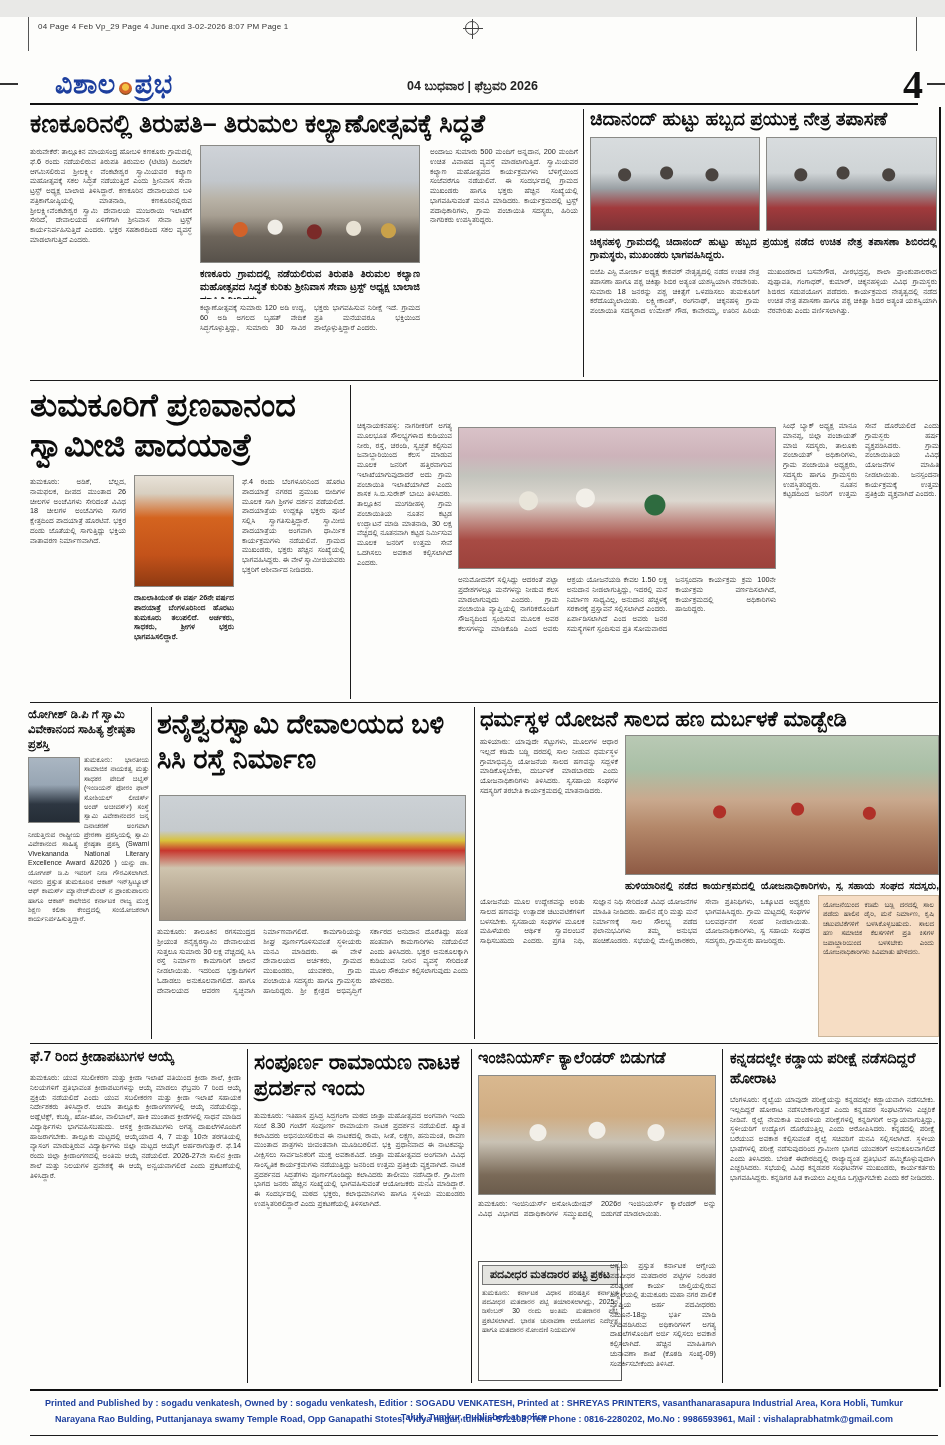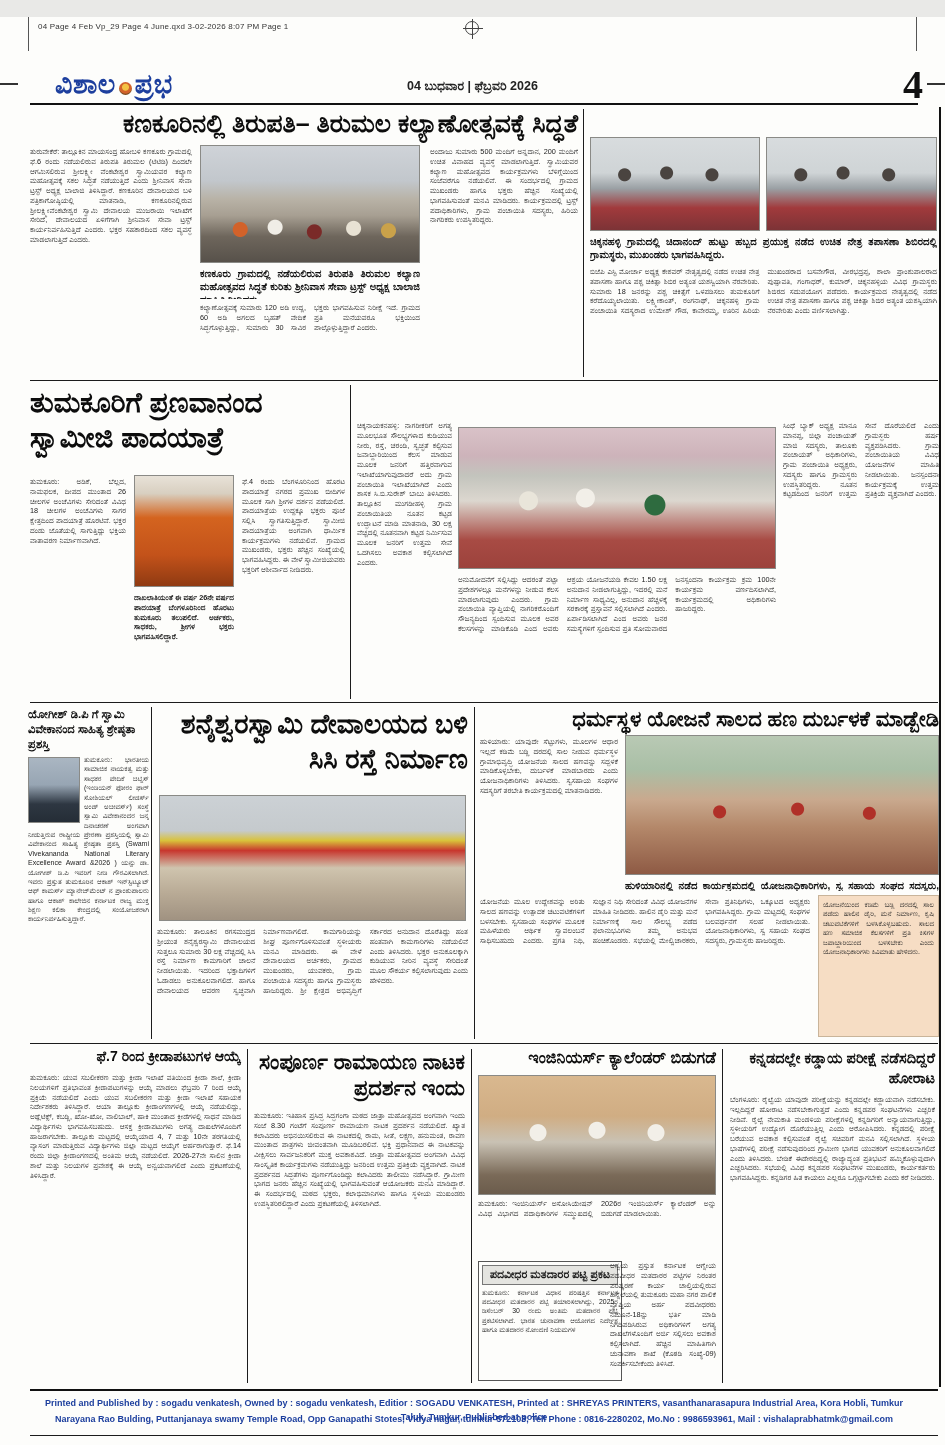--- a/index.html
+++ b/index.html
@@ -10,21 +10,21 @@
   .clip{overflow:hidden;}
   .printline{font-size:8px;color:#333;letter-spacing:.2px;}
   .regmark{width:14px;height:14px;border:1px solid #444;border-radius:50%;}
   .regmark:before{content:"";position:absolute;left:50%;top:-3px;width:1px;height:20px;background:#444;}
   .regmark:after{content:"";position:absolute;top:50%;left:-3px;height:1px;width:20px;background:#444;}
   .logo{font-size:27px;font-weight:700;color:#1d3f9e;letter-spacing:.5px;}
   .emblem{display:inline-block;width:13px;height:13px;border-radius:50%;
           background:radial-gradient(circle at 50% 40%,#f4c242 0 3px,#d2622a 4px 6px,#7a4a1e 7px);vertical-align:middle;margin:0 3px;}
   .mdate{font-size:12.5px;font-weight:700;color:#222;}
   .pageno{font-size:40px;font-weight:700;font-family:"Liberation Serif",serif;color:#111;line-height:1;}
-  .hl{font-weight:700;color:#0d0d0d;text-align:right;line-height:1.12;}
+  .hl{font-weight:700;color:#0d0d0d;text-align:left;line-height:1.12;}
   .hl-left{text-align:left;}
   .body-t{font-size:7.3px;line-height:1.34;text-align:justify;color:#222;word-break:break-word;}
   .cap{font-size:10px;line-height:1.3;font-weight:700;color:#111;text-align:justify;}
   .cols2{column-count:2;column-gap:8px;}
   .cols3{column-count:3;column-gap:8px;}
   .photo{border:1px solid #8a8a86;}
   .vrule{width:1px;background:#1c1c1c;}
   .hrule{height:1px;background:#1c1c1c;}
   .thick{height:2px;background:#111;}
   .footer-t{font-size:9px;font-weight:700;color:#1d3f9e;text-align:center;line-height:1.5;}
@@ -88,30 +88,31 @@
     <div class="abs body-t clip" style="left:0;top:38px;width:162px;height:230px;">ತುರುವೇಕೆರೆ: ತಾಲ್ಲೂಕಿನ ಮಾಯಸಂದ್ರ ಹೋಬಳಿ ಕಣಕೂರು ಗ್ರಾಮದಲ್ಲಿ ಫೆ.6 ರಂದು ನಡೆಯಲಿರುವ ತಿರುಪತಿ ತಿರುಮಲ (ಟಿಟಿಡಿ) ದಿಂದಲೇ ಆಗಮಿಸಲಿರುವ ಶ್ರೀಲಕ್ಷ್ಮೀ ವೆಂಕಟೇಶ್ವರ ಸ್ವಾಮಿಯವರ ಕಲ್ಯಾಣ ಮಹೋತ್ಸವಕ್ಕೆ ಸಕಲ ಸಿದ್ಧತೆ ನಡೆಯುತ್ತಿದೆ ಎಂದು ಶ್ರೀನಿವಾಸ ಸೇವಾ ಟ್ರಸ್ಟ್ ಅಧ್ಯಕ್ಷ ಬಾಲಾಜಿ ತಿಳಿಸಿದ್ದಾರೆ. ಕಣಕೂರಿನ ದೇವಾಲಯದ ಬಳಿ ಪತ್ರಿಕಾಗೋಷ್ಠಿಯಲ್ಲಿ ಮಾತನಾಡಿ, ಕಣಕೂರಿನಲ್ಲಿರುವ ಶ್ರೀಲಕ್ಷ್ಮೀವೆಂಕಟೇಶ್ವರ ಸ್ವಾಮಿ ದೇವಾಲಯ ಮುಜರಾಯಿ ಇಲಾಖೆಗೆ ಸೇರಿದೆ, ದೇವಾಲಯದ ಏಳಿಗೆಗಾಗಿ ಶ್ರೀನಿವಾಸ ಸೇವಾ ಟ್ರಸ್ಟ್ ಕಾರ್ಯನಿರ್ವಹಿಸುತ್ತಿದೆ ಎಂದರು. ಭಕ್ತರ ಸಹಕಾರದಿಂದ ಸಕಲ ವ್ಯವಸ್ಥೆ ಮಾಡಲಾಗುತ್ತಿದೆ ಎಂದರು.</div>
     <div class="abs photo phA" style="left:170px;top:36px;width:220px;height:118px;"></div>
     <div class="abs cap clip" style="left:170px;top:158px;width:220px;height:32px;">ಕಣಕೂರು ಗ್ರಾಮದಲ್ಲಿ ನಡೆಯಲಿರುವ ತಿರುಪತಿ ತಿರುಮಲ ಕಲ್ಯಾಣ ಮಹೋತ್ಸವದ ಸಿದ್ಧತೆ ಕುರಿತು ಶ್ರೀನಿವಾಸ ಸೇವಾ ಟ್ರಸ್ಟ್ ಅಧ್ಯಕ್ಷ ಬಾಲಾಜಿ ಮಾಹಿತಿ ನೀಡಿದರು.</div>
     <div class="abs body-t clip cols2" style="left:170px;top:194px;width:220px;height:74px;">ಕಲ್ಯಾಣೋತ್ಸವಕ್ಕೆ ಸುಮಾರು 120 ಅಡಿ ಉದ್ದ, 60 ಅಡಿ ಅಗಲದ ಬೃಹತ್ ವೇದಿಕೆ ಸಿದ್ಧಗೊಳ್ಳುತ್ತಿದ್ದು, ಸುಮಾರು 30 ಸಾವಿರ ಭಕ್ತರು ಭಾಗವಹಿಸುವ ನಿರೀಕ್ಷೆ ಇದೆ. ಗ್ರಾಮದ ಪ್ರತಿ ಮನೆಯವರೂ ಭಕ್ತಿಯಿಂದ ಪಾಲ್ಗೊಳ್ಳುತ್ತಿದ್ದಾರೆ ಎಂದರು.</div>
     <div class="abs body-t clip" style="left:400px;top:38px;width:148px;height:230px;">ಅಂದಾಜು ಸುಮಾರು 500 ಮಂದಿಗೆ ಅನ್ನದಾನ, 200 ಮಂದಿಗೆ ಉಚಿತ ವಿವಾಹದ ವ್ಯವಸ್ಥೆ ಮಾಡಲಾಗುತ್ತಿದೆ. ಸ್ವಾಮಿಯವರ ಕಲ್ಯಾಣ ಮಹೋತ್ಸವದ ಕಾರ್ಯಕ್ರಮಗಳು ಬೆಳಿಗ್ಗೆಯಿಂದ ಸಂಜೆವರೆಗೂ ನಡೆಯಲಿವೆ. ಈ ಸಂದರ್ಭದಲ್ಲಿ ಗ್ರಾಮದ ಮುಖಂಡರು ಹಾಗೂ ಭಕ್ತರು ಹೆಚ್ಚಿನ ಸಂಖ್ಯೆಯಲ್ಲಿ ಭಾಗವಹಿಸುವಂತೆ ಮನವಿ ಮಾಡಿದರು. ಕಾರ್ಯಕ್ರಮದಲ್ಲಿ ಟ್ರಸ್ಟ್ ಪದಾಧಿಕಾರಿಗಳು, ಗ್ರಾಮ ಪಂಚಾಯಿತಿ ಸದಸ್ಯರು, ಹಿರಿಯ ನಾಗರಿಕರು ಉಪಸ್ಥಿತರಿದ್ದರು.</div>
   </div>
 
   <div class="abs vrule" style="left:583px;top:92px;height:268px;"></div>
 
   <div class="abs" style="left:590px;top:92px;width:347px;height:268px;">
+    <div class="hl" style="font-size:18.5px;">ಚಿದಾನಂದ್ ಹುಟ್ಟು ಹಬ್ಬದ ಪ್ರಯುಕ್ತ ನೇತ್ರ ತಪಾಸಣೆ</div>
     <div class="abs photo phB" style="left:0;top:28px;width:170px;height:94px;"></div>
     <div class="abs photo phB" style="left:176px;top:28px;width:171px;height:94px;"></div>
     <div class="abs cap clip" style="left:0;top:126px;width:347px;height:28px;">ಚಿಕ್ಕನಹಳ್ಳಿ ಗ್ರಾಮದಲ್ಲಿ ಚಿದಾನಂದ್ ಹುಟ್ಟು ಹಬ್ಬದ ಪ್ರಯುಕ್ತ ನಡೆದ ಉಚಿತ ನೇತ್ರ ತಪಾಸಣಾ ಶಿಬಿರದಲ್ಲಿ ಗ್ರಾಮಸ್ಥರು, ಮುಖಂಡರು ಭಾಗವಹಿಸಿದ್ದರು.</div>
     <div class="abs body-t clip cols2" style="left:0;top:158px;width:347px;height:110px;">ಬಿಜೆಪಿ ಎಸ್ಟಿ ಮೋರ್ಚಾ ಅಧ್ಯಕ್ಷ ಕೇಶವರ್ ನೇತೃತ್ವದಲ್ಲಿ ನಡೆದ ಉಚಿತ ನೇತ್ರ ತಪಾಸಣಾ ಹಾಗೂ ಪಶ್ಚ ಚಿಕಿತ್ಸಾ ಶಿಬಿರ ಅತ್ಯಂತ ಯಶಸ್ವಿಯಾಗಿ ನೆರವೇರಿತು. ಸುಮಾರು 18 ಜನರನ್ನು ಪಶ್ಚ ಚಿಕಿತ್ಸೆಗೆ ಒಳಪಡಿಸಲು ತುಮಕೂರಿಗೆ ಕರೆದೊಯ್ಯಲಾಯಿತು. ಲಕ್ಷ್ಮೀಕಾಂತ್, ರಂಗನಾಥ್, ಚಿಕ್ಕನಹಳ್ಳಿ ಗ್ರಾಮ ಪಂಚಾಯಿತಿ ಸದಸ್ಯರಾದ ಉಮೇಶ್ ಗೌಡ, ಕಾವೇರಮ್ಮ, ಊರಿನ ಹಿರಿಯ ಮುಖಂಡರಾದ ಬಸವೇಗೌಡ, ವೀರಭದ್ರಪ್ಪ, ಶಾಲಾ ಪ್ರಾಂಶುಪಾಲರಾದ ಪುಷ್ಪಾವತಿ, ಗಂಗಾಧರ್, ಕುಮಾರ್, ಚಿಕ್ಕನಹಳ್ಳಿಯ ವಿವಿಧ ಗ್ರಾಮಸ್ಥರು ಶಿಬಿರದ ಸದುಪಯೋಗ ಪಡೆದರು. ಕಾರ್ಯಕ್ರಮದ ನೇತೃತ್ವದಲ್ಲಿ ನಡೆದ ಉಚಿತ ನೇತ್ರ ತಪಾಸಣಾ ಹಾಗೂ ಪಶ್ಚ ಚಿಕಿತ್ಸಾ ಶಿಬಿರ ಅತ್ಯಂತ ಯಶಸ್ವಿಯಾಗಿ ನೆರವೇರಿತು ಎಂದು ವರ್ಣಿಸಲಾಗಿತ್ತು.</div>
   </div>
 
   <div class="abs hrule" style="left:30px;top:363px;width:908px;"></div>
 
   <div class="abs" style="left:30px;top:368px;width:315px;height:314px;">
-    <div class="hl hl-left" style="font-size:28px;line-height:1.25;">ತುಮಕೂರಿಗೆ ಪ್ರಣವಾನಂದ ಸ್ವಾಮೀಜಿ ಪಾದಯಾತ್ರೆ</div>
+    <div class="hl hl-left" style="font-size:32px;line-height:1.25;">ತುಮಕೂರಿಗೆ ಪ್ರಣವಾನಂದ ಸ್ವಾಮೀಜಿ ಪಾದಯಾತ್ರೆ</div>
     <div class="abs body-t clip" style="left:0;top:92px;width:96px;height:222px;">ತುಮಕೂರು: ಅಡಿಕೆ, ಬೆಲ್ಲದ, ನಾಮಫಲಕ, ದೀಪದ ಮುಂತಾದ 26 ಚೀಲಗಳ ಅಂಚೆವಿಗಳು ಸೇರಿದಂತೆ ವಿವಿಧ 18 ಚೀಲಗಳ ಅಂಚೆವಿಗಳು ಸಾಗರ ಕ್ಷೇತ್ರದಿಂದ ಪಾದಯಾತ್ರೆ ಹೊರಟಿವೆ. ಭಕ್ತರ ದಂಡು ಜೊತೆಯಲ್ಲಿ ಸಾಗುತ್ತಿದ್ದು ಭಕ್ತಿಯ ವಾತಾವರಣ ನಿರ್ಮಾಣವಾಗಿದೆ.</div>
     <div class="abs photo phC" style="left:104px;top:90px;width:100px;height:112px;"></div>
     <div class="abs body-t clip" style="left:104px;top:208px;width:100px;height:106px;font-weight:bold;">ದಾಖಲಾತಿಯಂತೆ ಈ ವರ್ಷ 26ನೇ ವರ್ಷದ ಪಾದಯಾತ್ರೆ ಬೆಂಗಳೂರಿನಿಂದ ಹೊರಟು ತುಮಕೂರು ತಲುಪಲಿದೆ. ಅರ್ಚಕರು, ಸಾಧಕರು, ಶ್ರೀಗಳ ಭಕ್ತರು ಭಾಗವಹಿಸಲಿದ್ದಾರೆ.</div>
     <div class="abs body-t clip" style="left:212px;top:92px;width:103px;height:222px;">ಫೆ.4 ರಂದು ಬೆಂಗಳೂರಿನಿಂದ ಹೊರಟ ಪಾದಯಾತ್ರೆ ನಗರದ ಪ್ರಮುಖ ಬೀದಿಗಳ ಮೂಲಕ ಸಾಗಿ ಶ್ರೀಗಳ ದರ್ಶನ ಪಡೆಯಲಿದೆ. ಪಾದಯಾತ್ರೆಯ ಉದ್ದಕ್ಕೂ ಭಕ್ತರು ಪೂಜೆ ಸಲ್ಲಿಸಿ ಸ್ವಾಗತಿಸುತ್ತಿದ್ದಾರೆ. ಸ್ವಾಮೀಜಿ ಪಾದಯಾತ್ರೆಯ ಅಂಗವಾಗಿ ಧಾರ್ಮಿಕ ಕಾರ್ಯಕ್ರಮಗಳು ನಡೆಯಲಿವೆ. ಗ್ರಾಮದ ಮುಖಂಡರು, ಭಕ್ತರು ಹೆಚ್ಚಿನ ಸಂಖ್ಯೆಯಲ್ಲಿ ಭಾಗವಹಿಸಿದ್ದರು. ಈ ವೇಳೆ ಸ್ವಾಮೀಜಿಯವರು ಭಕ್ತರಿಗೆ ಆಶೀರ್ವಾದ ನೀಡಿದರು.</div>
   </div>
 
   <div class="abs vrule" style="left:350px;top:368px;height:314px;"></div>
 
   <div class="abs" style="left:355px;top:368px;width:584px;height:314px;">
     <div class="abs body-t clip" style="left:2px;top:36px;width:95px;height:278px;">ಚಿಕ್ಕನಾಯಕನಹಳ್ಳಿ: ನಾಗರೀಕರಿಗೆ ಅಗತ್ಯ ಮೂಲಭೂತ ಸೌಲಭ್ಯಗಳಾದ ಕುಡಿಯುವ ನೀರು, ರಸ್ತೆ, ಚರಂಡಿ, ಸ್ವಚ್ಛತೆ ಕಲ್ಪಿಸುವ ಜವಾಬ್ದಾರಿಯಿಂದ ಕೆಲಸ ಮಾಡುವ ಮೂಲಕ ಜನರಿಗೆ ಹತ್ತಿರವಾಗುವ ಇಲಾಖೆಯಾಗುವುದಾದರೆ ಅದು ಗ್ರಾಮ ಪಂಚಾಯಿತಿ ಇಲಾಖೆಯಾಗಿದೆ ಎಂದು ಶಾಸಕ ಸಿ.ಬಿ.ಸುರೇಶ್ ಬಾಬು ತಿಳಿಸಿದರು. ತಾಲ್ಲೂಕಿನ ಮುಗಡೀಹಳ್ಳಿ ಗ್ರಾಮ ಪಂಚಾಯಿತಿಯ ನೂತನ ಕಟ್ಟಡ ಉದ್ಘಾಟನೆ ಮಾಡಿ ಮಾತನಾಡಿ, 30 ಲಕ್ಷ ವೆಚ್ಚದಲ್ಲಿ ನೂತನವಾಗಿ ಕಟ್ಟಡ ನಿರ್ಮಿಸುವ ಮೂಲಕ ಜನರಿಗೆ ಉತ್ತಮ ಸೇವೆ ಒದಗಿಸಲು ಅವಕಾಶ ಕಲ್ಪಿಸಲಾಗಿದೆ ಎಂದರು.</div>

